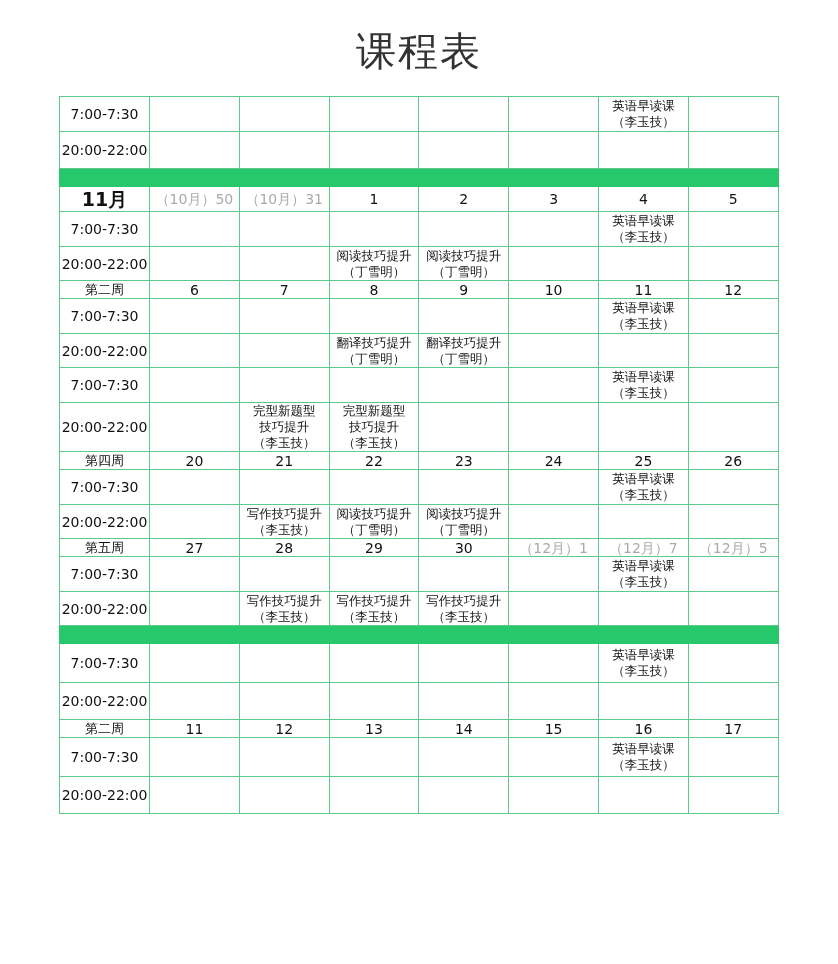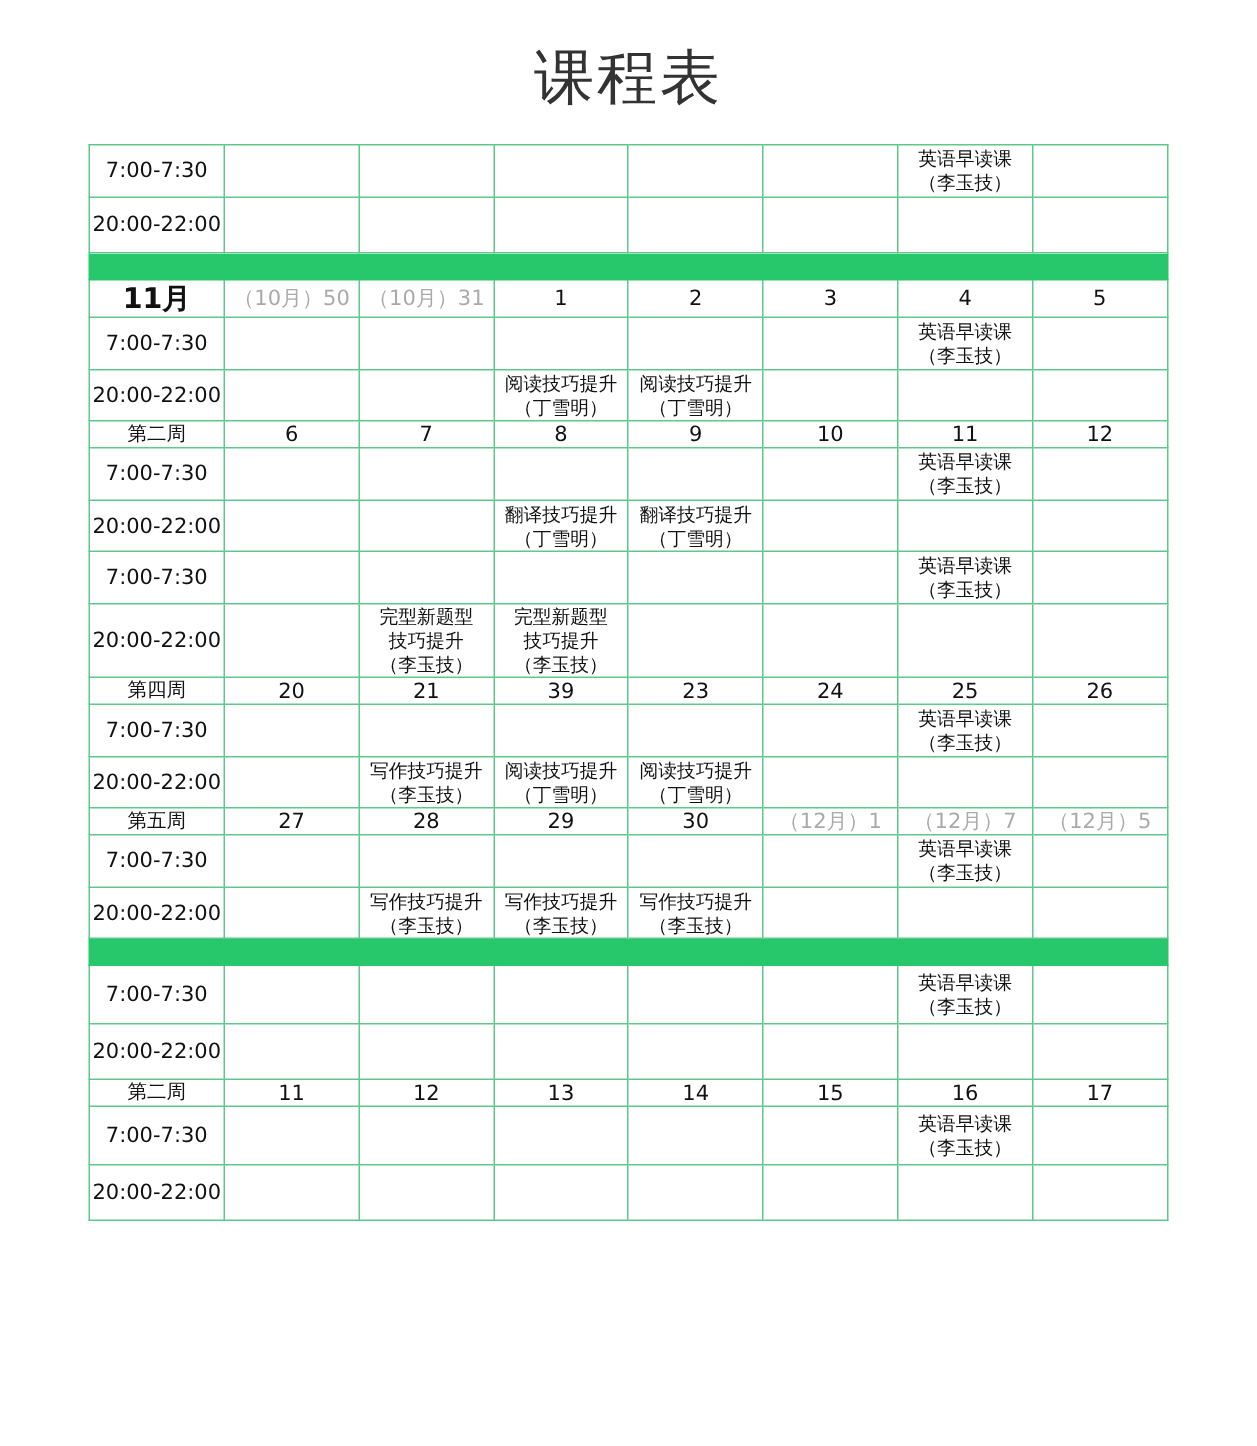--- a/index.html
+++ b/index.html
@@ -148,21 +148,21 @@
 （李玉技）</td>
         <td style="white-space: pre-line;"></td>
         <td style="white-space: pre-line;"></td>
         <td style="white-space: pre-line;"></td>
         <td style="white-space: pre-line;"></td>
       </tr>
       <tr class="week">
         <td class="wlabel">第四周</td>
         <td>20</td>
         <td>21</td>
-        <td>39</td>
+        <td>22</td>
         <td>23</td>
         <td>24</td>
         <td>25</td>
         <td>26</td>
       </tr>
       <tr class="slot">
         <td class="time" style="height: 34px;">7:00-7:30</td>
         <td style="white-space: pre-line;"></td>
         <td style="white-space: pre-line;"></td>
         <td style="white-space: pre-line;"></td>

